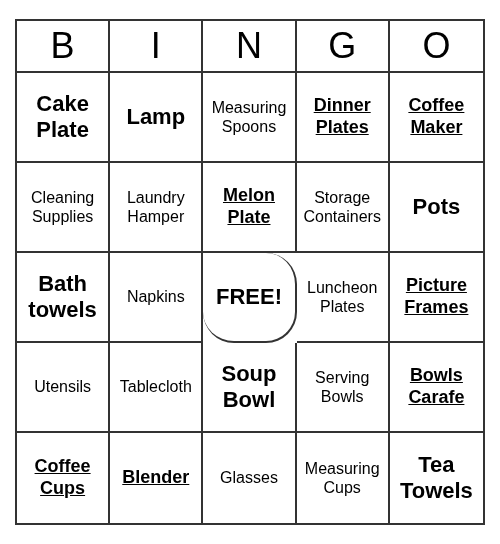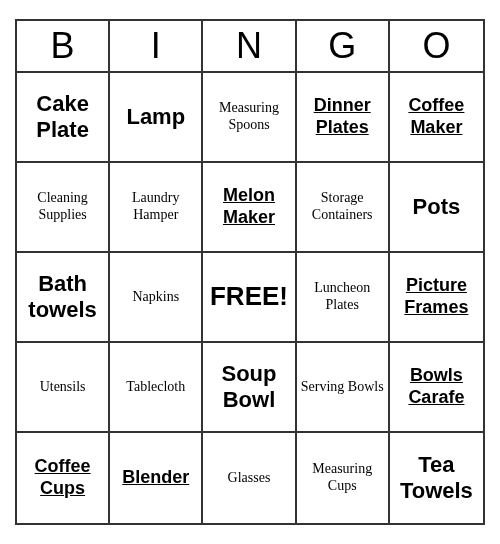--- a/index.html
+++ b/index.html
@@ -72,27 +72,27 @@
       font-weight: bold;
     }
 
     .bingo-cell.medium-text {
       font-size: 18px;
       font-weight: bold;
       text-decoration: underline;
     }
 
     .bingo-cell.small-text {
-      font-size: 14px;
-      font-family: Liberation Serif, serif;
+      font-size: 16px;
     }
 
     .bingo-cell.free {
-      font-size: 26px;
+      font-size: 22px;
       font-weight: bold;
+      border-radius: 31px;
     }
   </style>
 </head>
 <body>
 
 <div class="bingo-card">
   <div class="bingo-header">
   <div class="bingo-letter">B</div>
       <div class="bingo-letter">I</div>
       <div class="bingo-letter">N</div>
@@ -100,21 +100,21 @@
       <div class="bingo-letter">O</div>
     </div>
   <div class="bingo-grid">
   <div class="bingo-cell large-text">Cake Plate</div>
       <div class="bingo-cell large-text">Lamp</div>
       <div class="bingo-cell small-text">Measuring Spoons</div>
       <div class="bingo-cell medium-text">Dinner Plates</div>
       <div class="bingo-cell medium-text">Coffee Maker</div>
       <div class="bingo-cell small-text">Cleaning Supplies</div>
       <div class="bingo-cell small-text">Laundry Hamper</div>
-      <div class="bingo-cell medium-text">Melon Maker</div>
+      <div class="bingo-cell medium-text">Melon Plate</div>
       <div class="bingo-cell small-text">Storage Containers</div>
       <div class="bingo-cell large-text">Pots</div>
       <div class="bingo-cell large-text">Bath towels</div>
       <div class="bingo-cell small-text">Napkins</div>
       <div class="bingo-cell free">FREE!</div>
       <div class="bingo-cell small-text">Luncheon Plates</div>
       <div class="bingo-cell medium-text">Picture Frames</div>
       <div class="bingo-cell small-text">Utensils</div>
       <div class="bingo-cell small-text">Tablecloth</div>
       <div class="bingo-cell large-text">Soup Bowl</div>

